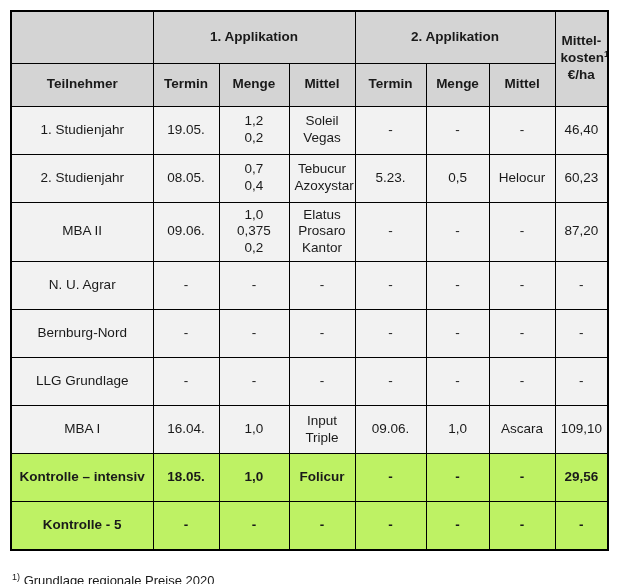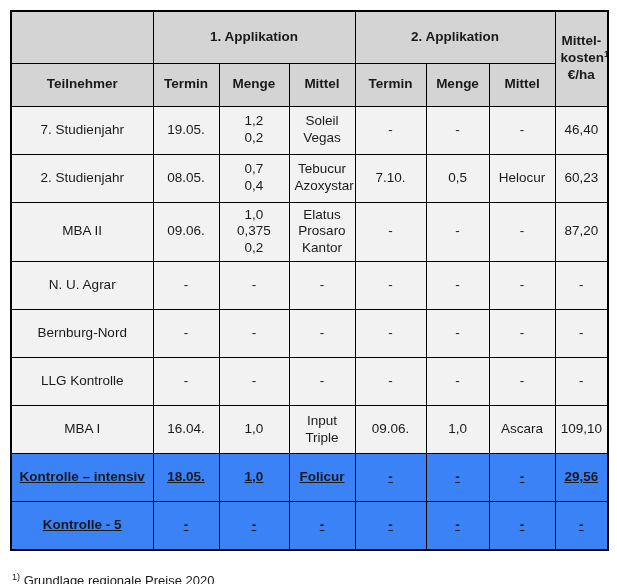--- a/index.html
+++ b/index.html
@@ -36,21 +36,21 @@
   }
   
   table.results thead th {
     background: #d4d4d4;
     font-weight: bold;
   }
   tr.hdr-top { height: 52px; }
   tr.hdr-sub { height: 43px; border-radius: 9px; }
   
   tbody tr { height: 48px; background: #f2f2f2; }
-  tbody tr.shaded { background: #3b82f6; text-decoration: underline; }
+  tbody tr.shaded { background: #bef264; }
   tbody tr.shaded td { font-weight: bold; }
   td.participant, th.participant {
     text-align: left;
     padding-left: 9px;
   }
   sup.fnmark {
     font-size: 9px;
     vertical-align: super;
     line-height: 0;
   }
@@ -90,39 +90,39 @@
         <th>Termin</th>
         <th>Menge</th>
         <th>Mittel</th>
         <th>Termin</th>
         <th>Menge</th>
         <th>Mittel</th>
       </tr>
     </thead>
     <tbody id="rows-body">
         <tr>
-          <td class="participant">7. Studienjahr</td>
+          <td class="participant">1. Studienjahr</td>
           <td>19.05.</td>
           <td>1,2
 0,2</td>
           <td>Soleil
 Vegas</td>
           <td>-</td>
           <td>-</td>
           <td>-</td>
           <td>46,40</td>
         </tr>
         <tr>
           <td class="participant">2. Studienjahr</td>
           <td>08.05.</td>
           <td>0,7
 0,4</td>
           <td>Tebucur
 Azoxystar</td>
-          <td>7.10.</td>
+          <td>5.23.</td>
           <td>0,5</td>
           <td>Helocur</td>
           <td>60,23</td>
         </tr>
         <tr>
           <td class="participant">MBA II</td>
           <td>09.06.</td>
           <td>1,0
 0,375
 0,2</td>
@@ -148,21 +148,21 @@
           <td class="participant">Bernburg-Nord</td>
           <td>-</td>
           <td>-</td>
           <td>-</td>
           <td>-</td>
           <td>-</td>
           <td>-</td>
           <td>-</td>
         </tr>
         <tr>
-          <td class="participant">LLG Kontrolle</td>
+          <td class="participant">LLG Grundlage</td>
           <td>-</td>
           <td>-</td>
           <td>-</td>
           <td>-</td>
           <td>-</td>
           <td>-</td>
           <td>-</td>
         </tr>
         <tr>
           <td class="participant">MBA I</td>

